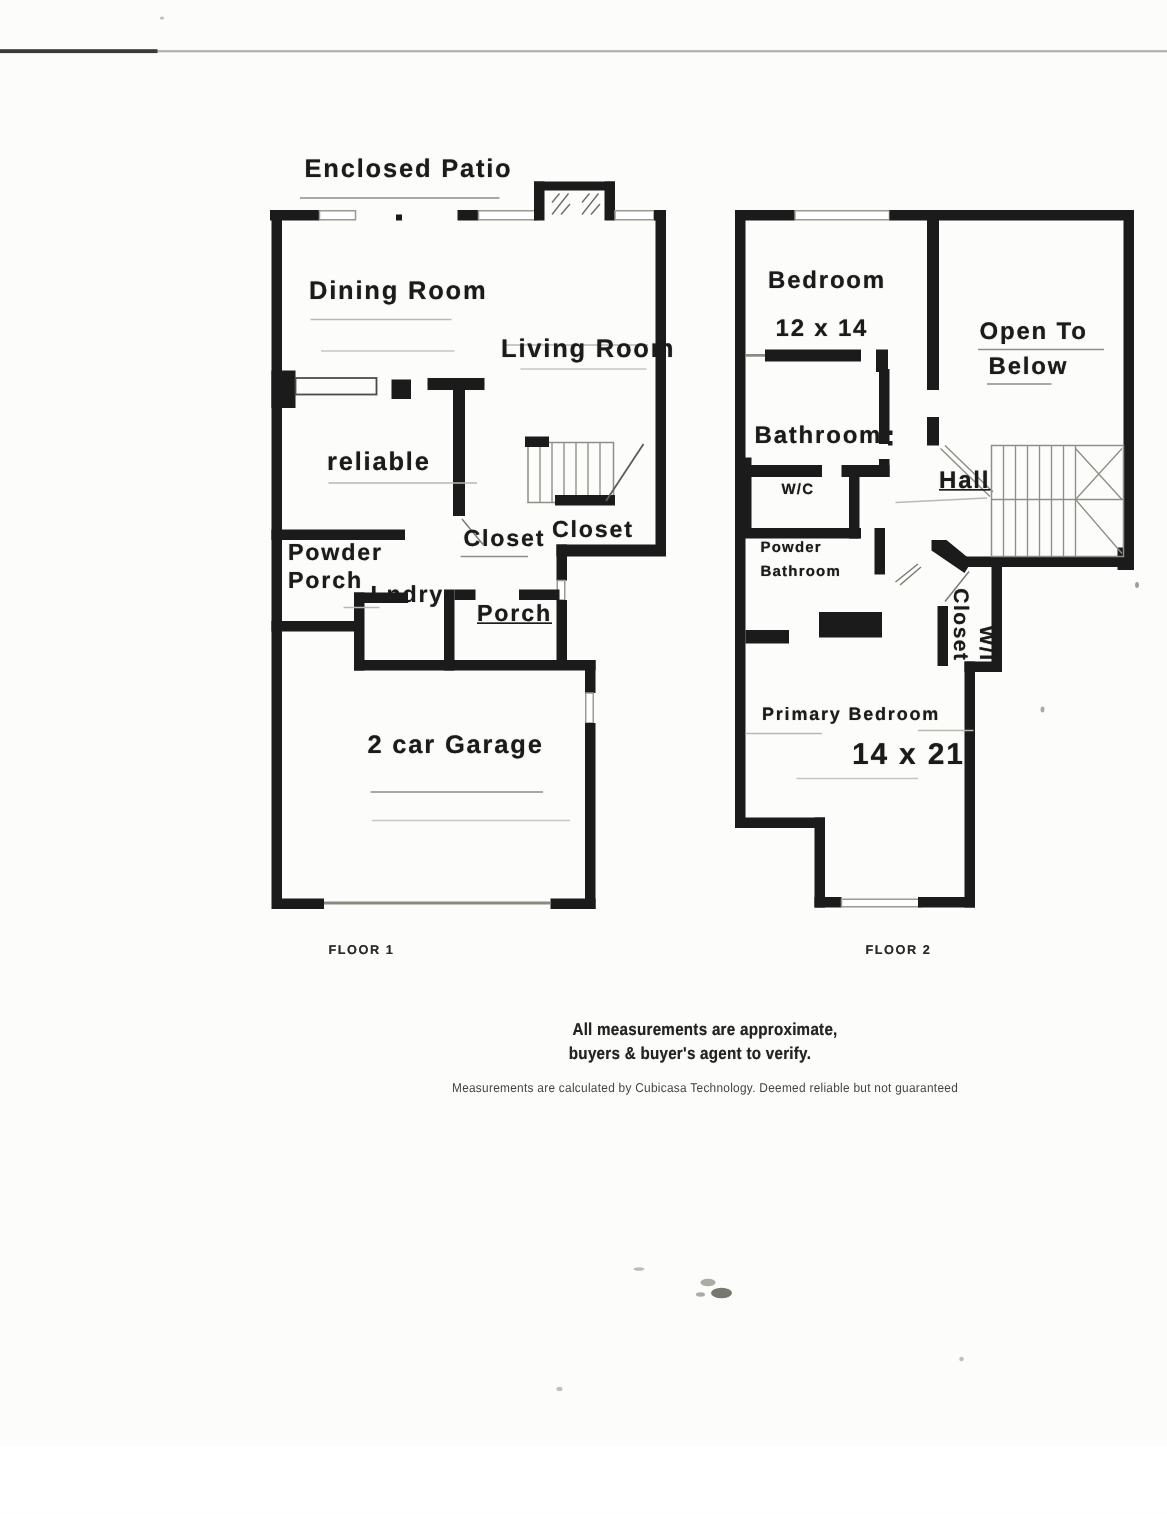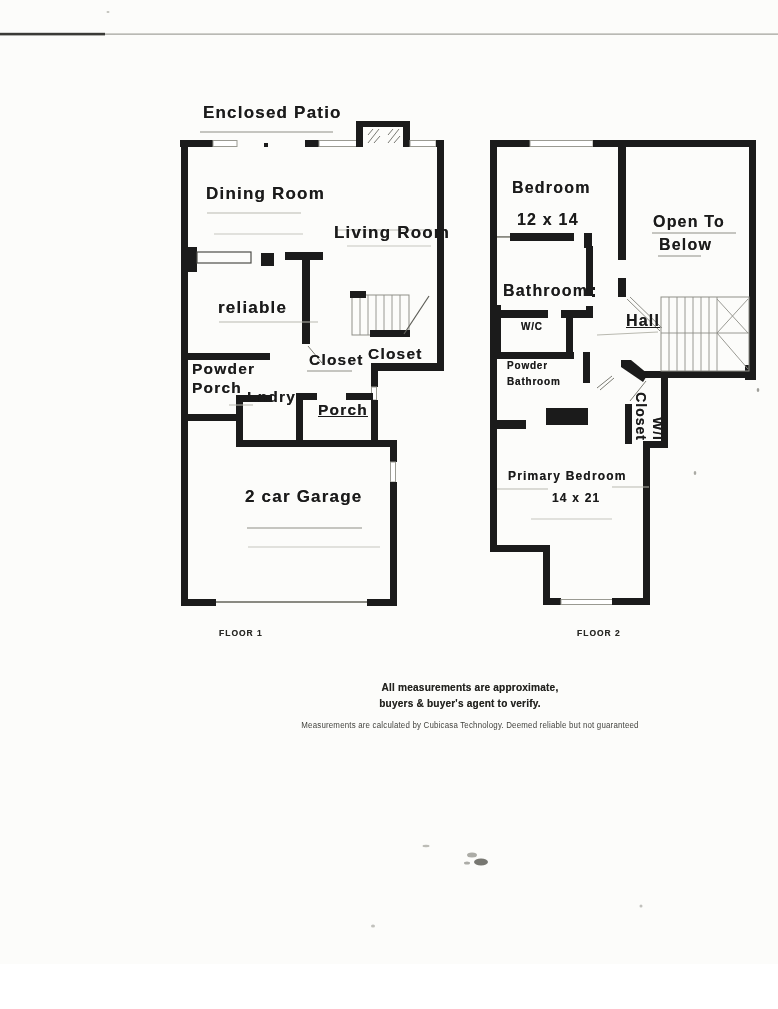--- a/index.html
+++ b/index.html
@@ -227,20 +227,20 @@
   <div class="rl f2" style="left:653px;top:213px;">Open To</div>
   <div class="rl f2" style="left:659px;top:236px;">Below</div>
   <div class="rl f2" style="left:503px;top:282px;">Bathroom</div>
   <div class="rl sm" style="left:521px;top:321px;">W/C</div>
   <div class="rl f2" style="left:626px;top:312px;text-decoration:underline;">Hall</div>
   <div class="rl sm" style="left:507px;top:360px;">Powder</div>
   <div class="rl sm" style="left:507px;top:376px;">Bathroom</div>
   <div class="rot-label" style="left:666px;top:375px;"><span>W/I</span>
 <span>Closet</span></div>
   <div class="rl" style="left:508px;top:470px;font-size:12px;">Primary Bedroom</div>
-  <div class="rl" style="left:552px;top:492px;font-size:12px;">14 x 21</div>
+  <div class="rl" style="left:568px;top:492px;font-size:20px;">14 x 21</div>
   <div class="floor-tag" style="left:541px;top:628px;">FLOOR 2</div>
 
   <div class="footer-line" style="top:681px;">All measurements are approximate,</div>
   <div class="footer-line" style="top:697px;left:460px;">buyers &amp; buyer's agent to verify.</div>
   <div class="footer-fine" style="top:720px;">Measurements are calculated by Cubicasa Technology. Deemed reliable but not guaranteed</div>
 
 </div>
 
 </body></html>

